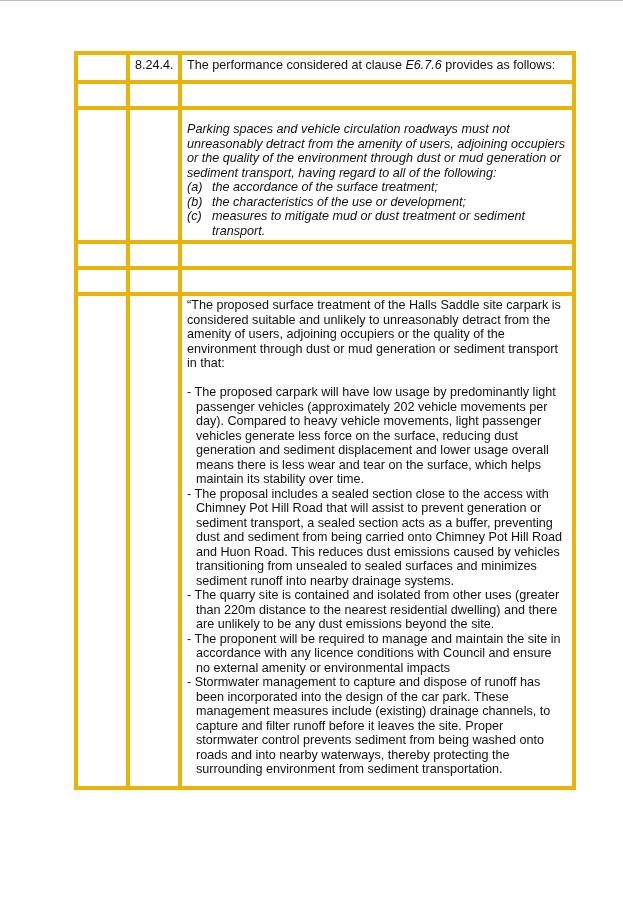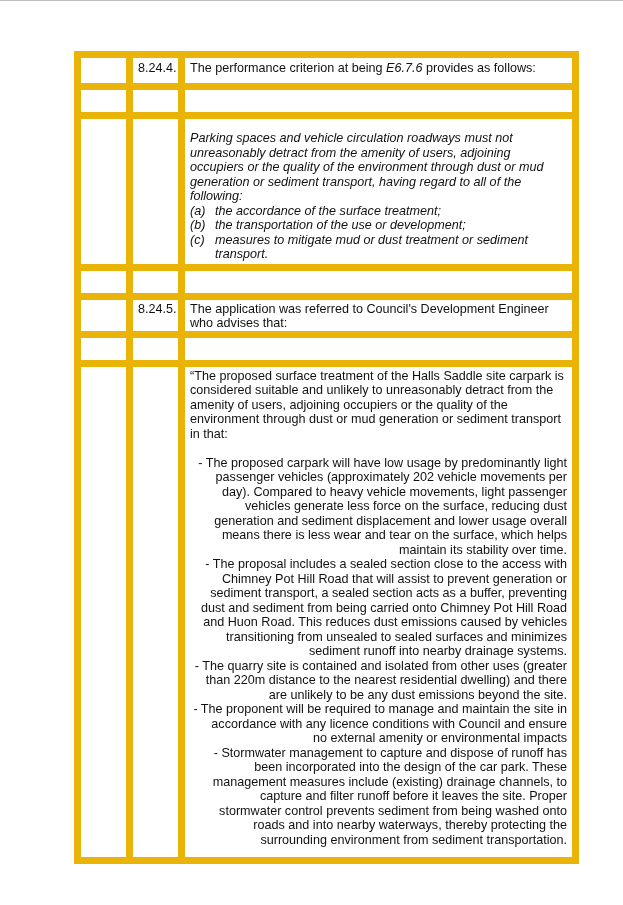--- a/index.html
+++ b/index.html
@@ -6,90 +6,85 @@
   body {
     width: 623px; height: 905px; background: #ffffff; position: relative; overflow: hidden;
     font-family: "Liberation Sans", sans-serif; color: #111;
   }
   .topline { position: absolute; left: 0; top: 0; width: 623px; height: 1px; background: #bdbdbd; }
   table.doc {
     position: absolute; left: 74px; top: 51px; width: 498px;
     border-collapse: collapse; table-layout: fixed;
     font-size: 12.6px; line-height: 14.5px;
   }
-  table.doc td { border: 7px solid #eab308; vertical-align: top; padding: 0 5px; }
+  table.doc td { border: 4px solid #eab308; vertical-align: top; padding: 0 5px; }
   col.c1 { width: 52px; } col.c2 { width: 52px; } col.c3 { width: 394px; }
   td.num { padding: 3px 4px 0 5px; }
   tr.gap td { height: 22px; padding: 0; }
   tr.r1 td { height: 22px; padding-top: 3px; }
   tr.r2 td { padding-top: 12px; padding-bottom: 2px; }
   tr.r3 td { height: 28px; padding-top: 2px; }
   tr.big td { height: 488px; padding-top: 2px; }
   .it { font-style: italic; }
   .li { display: flex; }
   .li .lbl { width: 25px; flex: none; }
   .blank { height: 14.5px; }
-  .bullet { padding-left: 9px; text-indent: -9px; text-align: right; }
+  .bullet { padding-left: 9px; text-indent: -9px; }
 </style>
 </head>
 <body>
 
 <div class="topline"></div>
 
 <table class="doc">
   <colgroup>
       <col class="c1">
       <col class="c2">
       <col class="c3">
     </colgroup>
 
   <tbody>
       <tr class="r1">
     <td></td>
     <td class="num">8.24.4.</td>
-    <td><span>The performance criterion at being </span><span class="it">E6.7.6</span><span> provides as follows:</span></td>
+    <td><span>The performance considered at clause </span><span class="it">E6.7.6</span><span> provides as follows:</span></td>
   </tr>
 
   <tr class="gap">
     <td></td>
         <td></td>
         <td></td>
   </tr>
 
   <tr class="r2">
     <td></td>
     <td></td>
     <td class="it">
       <div>Parking spaces and vehicle circulation roadways must not unreasonably detract from the amenity of users, adjoining occupiers or the quality of the environment through dust or mud generation or sediment transport, having regard to all of the following:</div>
       <div class="li">
             <span class="lbl">(a)</span>
             <span>the accordance of the surface treatment;</span>
           </div>
       <div class="li">
             <span class="lbl">(b)</span>
-            <span>the transportation of the use or development;</span>
+            <span>the characteristics of the use or development;</span>
           </div>
       <div class="li">
             <span class="lbl">(c)</span>
             <span>measures to mitigate mud or dust treatment or sediment transport.</span>
           </div>
     </td>
   </tr>
 
   <tr class="gap">
     <td></td>
         <td></td>
         <td></td>
   </tr>
 
-  <tr class="r3">
-    <td></td>
-    <td class="num">8.24.5.</td>
-    <td>The application was referred to Council's Development Engineer who advises that:</td>
-  </tr>
 
   <tr class="gap">
     <td></td>
         <td></td>
         <td></td>
   </tr>
 
   <tr class="big">
     <td></td>
     <td></td>

